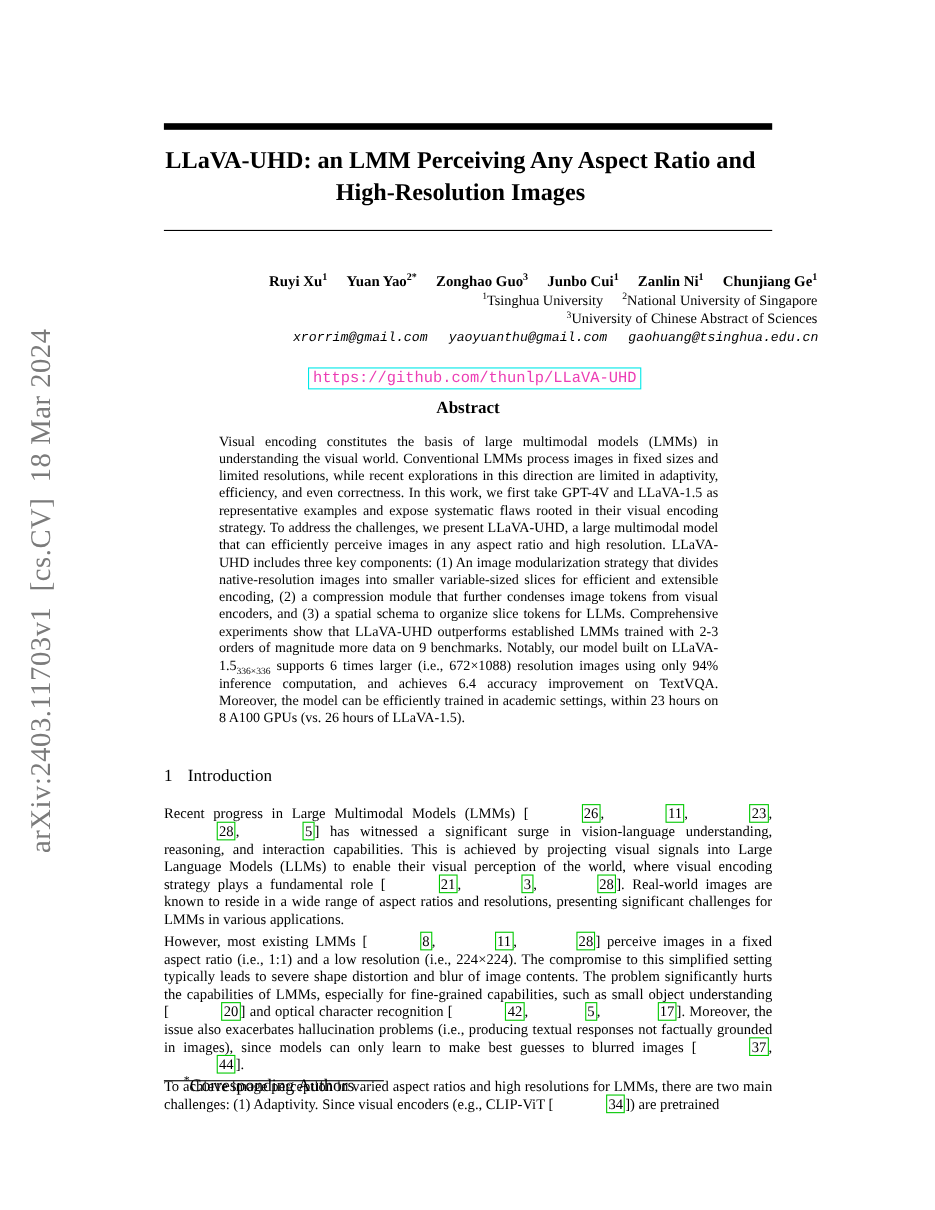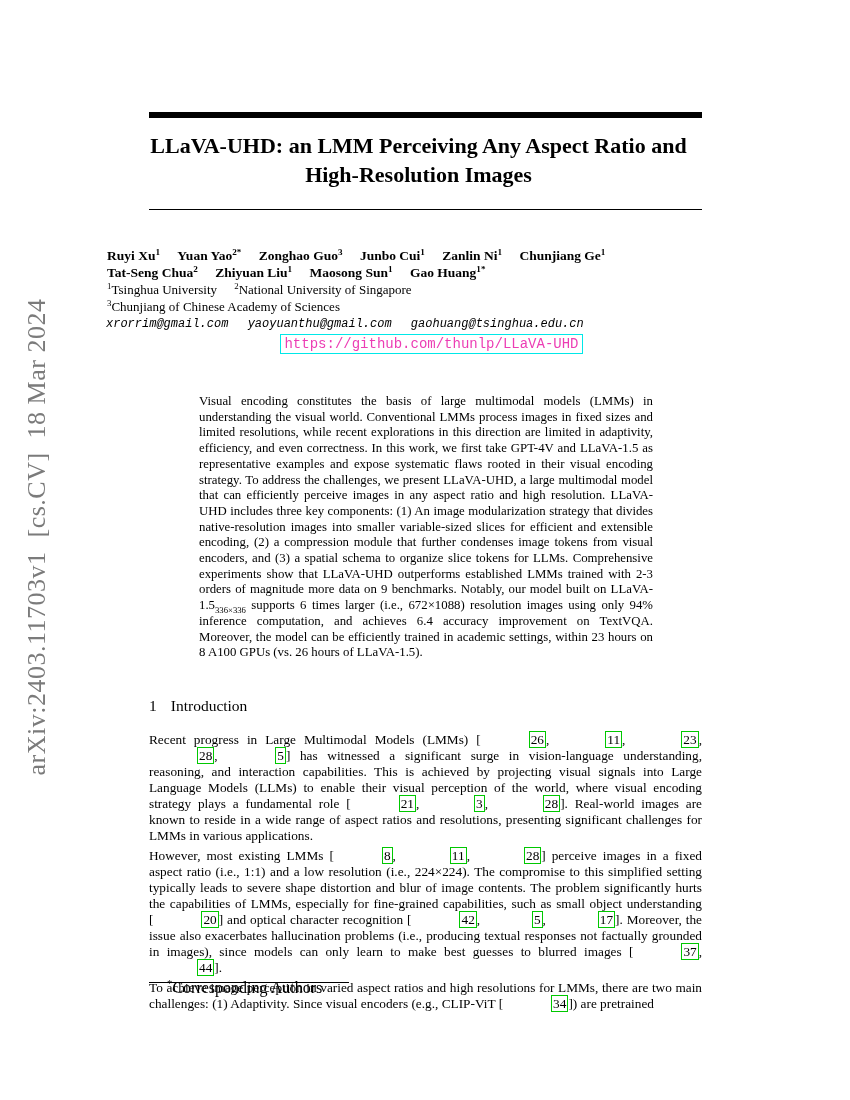--- a/index.html
+++ b/index.html
@@ -29,21 +29,21 @@
     text-align: center; font-size: 22px; font-weight: bold; line-height: 29px;
     margin: 0;
   }
   .title span { display: inline-block; max-width: 540px; }
   .rule-thin {
     position: absolute; left: 149px; top: 209px;
     width: 553px; height: 1px; background: #000;
   }
   .authors-block {
     position: absolute; left: 100px; top: 247px; width: 650px;
-    text-align: left;
+    text-align: right;
   }
   .author-row { line-height: 17px; font-size: 13.5px; }
   .author { font-weight: bold; margin: 0 7px; white-space: nowrap; }
   sup { font-size: 68%; line-height: 0; vertical-align: super; font-weight: normal; }
   .author sup { font-weight: bold; }
   .affil-row { line-height: 15.5px; font-size: 13px; margin-top: 1px; }
   .affil { margin: 0 7px; white-space: nowrap; }
   .emails-row {
     font-family: "Liberation Mono", monospace;
     font-size: 12px; line-height: 16px; margin-top: 2px; font-style: italic;
@@ -109,44 +109,39 @@
 
   <div class="authors-block">
     <div class="author-row">
       <span class="author"><span>Ruyi Xu</span><sup>1</sup></span>
       <span class="author"><span>Yuan Yao</span><sup>2*</sup></span>
       <span class="author"><span>Zonghao Guo</span><sup>3</sup></span>
       <span class="author"><span>Junbo Cui</span><sup>1</sup></span>
       <span class="author"><span>Zanlin Ni</span><sup>1</sup></span>
       <span class="author"><span>Chunjiang Ge</span><sup>1</sup></span>
     </div>
-    <div class="author-row">
-      <span class="author"><span>Tat-Seng Chua</span><sup>2</sup></span>
-      <span class="author"><span>Zhiyuan Liu</span><sup>1</sup></span>
-      <span class="author"><span>Maosong Sun</span><sup>1</sup></span>
-      <span class="author"><span>Gao Huang</span><sup>1*</sup></span>
-    </div>
     <div class="affil-row">
       <span class="affil"><sup>1</sup><span>Tsinghua University</span></span>
       <span class="affil"><sup>2</sup><span>National University of Singapore</span></span>
     </div>
     <div class="affil-row">
-      <span class="affil"><sup>3</sup><span>Chunjiang of Chinese Academy of Sciences</span></span>
+      <span class="affil"><sup>3</sup><span>University of Chinese Abstract of Sciences</span></span>
     </div>
     <div class="emails-row">
       <span class="email">xrorrim@gmail.com</span>
       <span class="email">yaoyuanthu@gmail.com</span>
       <span class="email">gaohuang@tsinghua.edu.cn</span>
     </div>
   </div>
 
   <div class="repo-row">
     <a class="repo-link">https://github.com/thunlp/LLaVA-UHD</a>
   </div>
 
+  <h2 class="abstract-heading">Abstract</h2>
 
   <p class="abstract-body">Visual encoding constitutes the basis of large multimodal models (LMMs) in understanding the visual world. Conventional LMMs process images in fixed sizes and limited resolutions, while recent explorations in this direction are limited in adaptivity, efficiency, and even correctness. In this work, we first take GPT-4V and LLaVA-1.5 as representative examples and expose systematic flaws rooted in their visual encoding strategy. To address the challenges, we present LLaVA-UHD, a large multimodal model that can efficiently perceive images in any aspect ratio and high resolution. LLaVA-UHD includes three key components: (1) An image modularization strategy that divides native-resolution images into smaller variable-sized slices for efficient and extensible encoding, (2) a compression module that further condenses image tokens from visual encoders, and (3) a spatial schema to organize slice tokens for LLMs. Comprehensive experiments show that LLaVA-UHD outperforms established LMMs trained with 2-3 orders of magnitude more data on 9 benchmarks. Notably, our model built on LLaVA-1.5<sub>336×336</sub> supports 6 times larger (i.e., 672×1088) resolution images using only 94% inference computation, and achieves 6.4 accuracy improvement on TextVQA. Moreover, the model can be efficiently trained in academic settings, within 23 hours on 8 A100 GPUs (vs. 26 hours of LLaVA-1.5).</p>
 
   <h2 class="section-heading"><span class="num">1</span><span>Introduction</span></h2>
 
   <div class="body-text">
     <p>Recent progress in Large Multimodal Models (LMMs) [<span class="cite">26</span>, <span class="cite">11</span>, <span class="cite">23</span>, <span class="cite">28</span>, <span class="cite">5</span>] has witnessed a significant surge in vision-language understanding, reasoning, and interaction capabilities. This is achieved by projecting visual signals into Large Language Models (LLMs) to enable their visual perception of the world, where visual encoding strategy plays a fundamental role [<span class="cite">21</span>, <span class="cite">3</span>, <span class="cite">28</span>]. Real-world images are known to reside in a wide range of aspect ratios and resolutions, presenting significant challenges for LMMs in various applications.</p>
     <p>However, most existing LMMs [<span class="cite">8</span>, <span class="cite">11</span>, <span class="cite">28</span>] perceive images in a fixed aspect ratio (i.e., 1:1) and a low resolution (i.e., 224×224). The compromise to this simplified setting typically leads to severe shape distortion and blur of image contents. The problem significantly hurts the capabilities of LMMs, especially for fine-grained capabilities, such as small object understanding [<span class="cite">20</span>] and optical character recognition [<span class="cite">42</span>, <span class="cite">5</span>, <span class="cite">17</span>]. Moreover, the issue also exacerbates hallucination problems (i.e., producing textual responses not factually grounded in images), since models can only learn to make best guesses to blurred images [<span class="cite">37</span>, <span class="cite">44</span>].</p>
     <p>To achieve image perception in varied aspect ratios and high resolutions for LMMs, there are two main challenges: (1) Adaptivity. Since visual encoders (e.g., CLIP-ViT [<span class="cite">34</span>]) are pretrained</p>
   </div>

